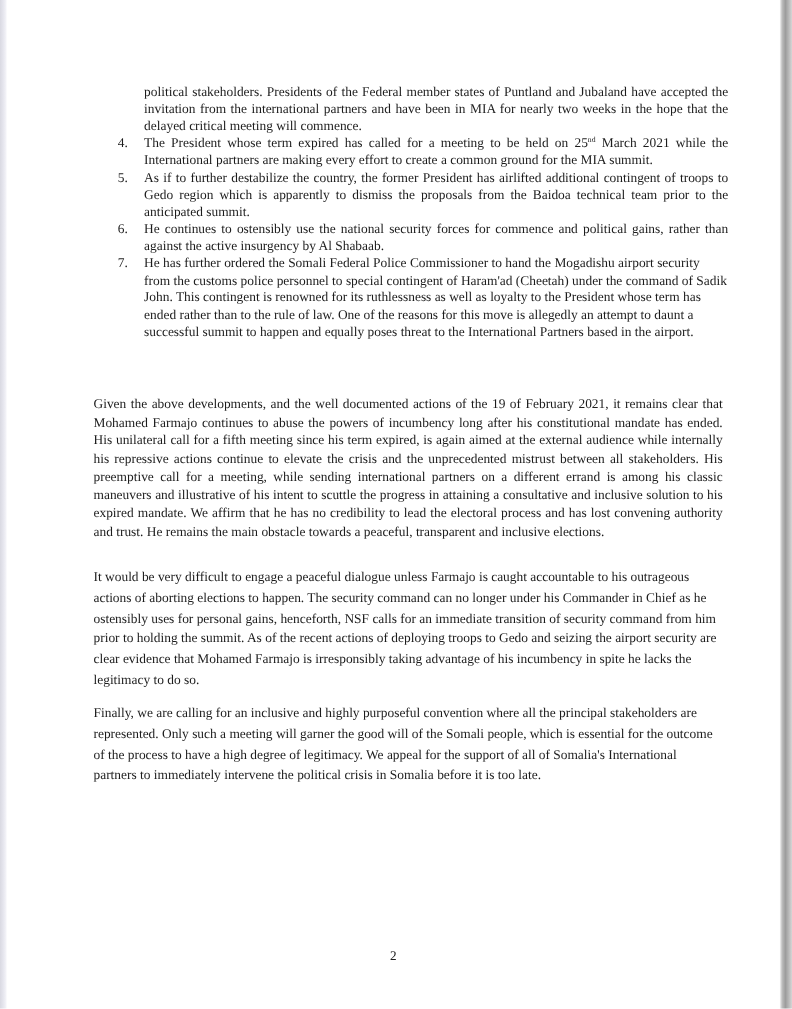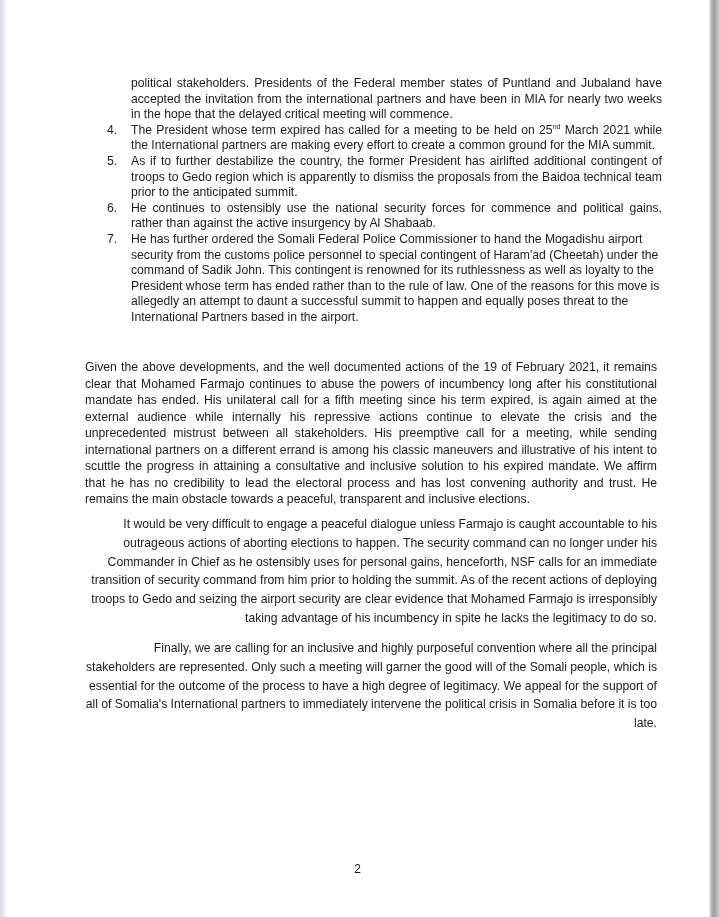--- a/index.html
+++ b/index.html
@@ -26,21 +26,21 @@
       position: absolute;
       right: 0; top: 0;
       width: 11px; height: 917px;
       background: linear-gradient(to right, #f4f4f4 0px, #bdbdbd 2px, #9c9c9c 5px, #b8b8b8 8px, #d6d6d6 11px);
     }
     .page {
       position: absolute;
       left: 0; top: 0;
       width: 715px;
       height: 917px;
-      font-family: Liberation Sans, sans-serif;
+      font-family: Liberation Serif, serif;
       color: #1c1c1c;
       font-size: 12.2px;
     }
     .list {
       position: absolute;
       left: 107px;
       top: 76px;
       width: 555px;
       line-height: 15.6px;
       margin: 0;
@@ -68,21 +68,21 @@
     .para {
       position: absolute;
       left: 85px;
       width: 572px;
       margin: 0;
       line-height: 16.5px;
       text-align: justify;
     }
     .para.loose {
       line-height: 18.8px;
-      text-align: right;
+      text-align: left;
     }
     .sup {
       font-size: 7px;
       vertical-align: super;
       line-height: 0;
     }
     .closing {
       position: absolute;
       left: 88px;
       top: 761px;

